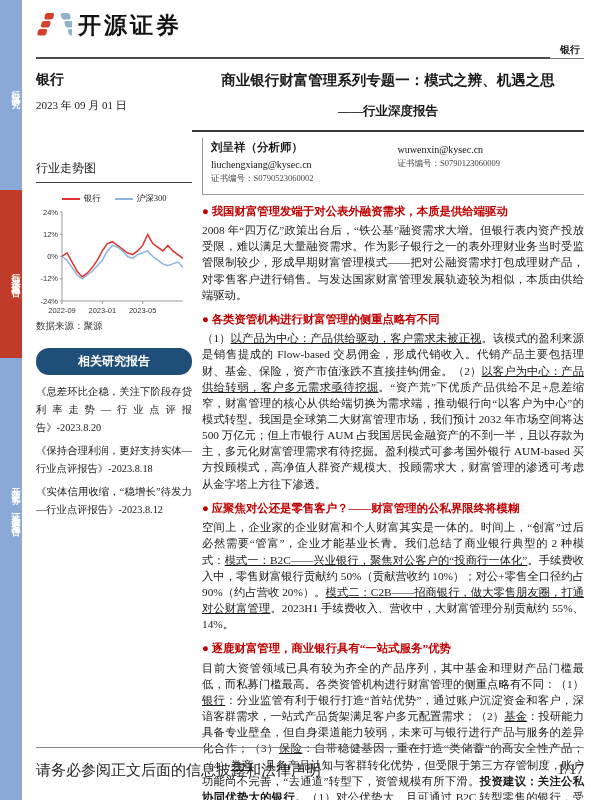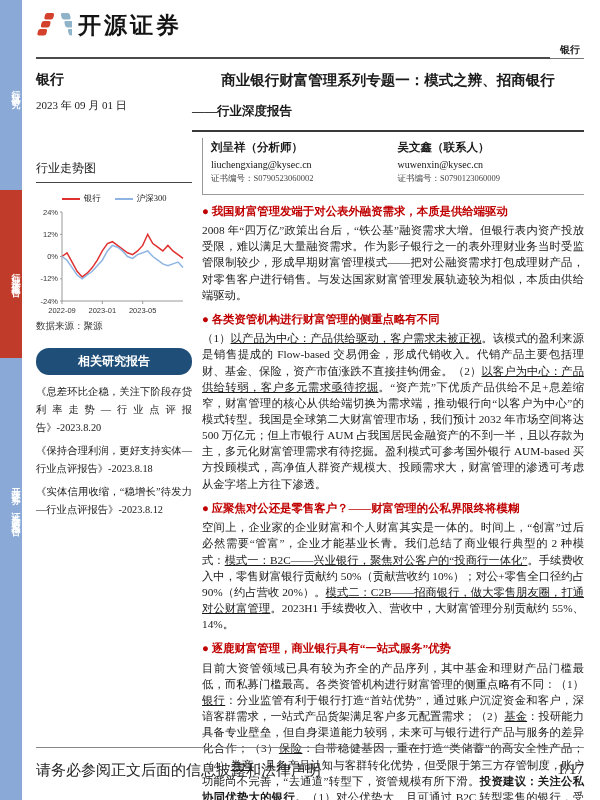--- a/index.html
+++ b/index.html
@@ -27,21 +27,21 @@
   .top-rule{display:flex;align-items:flex-end;margin-top:1px;}
   .top-rule .line{flex:1;border-bottom:2px solid #4a4a4a;}
   .top-tag{font-size:10px;font-weight:bold;color:#222;padding:0 4px 1px 10px;border-bottom:1px solid #777;}
   
   .hdr{display:flex;margin-top:12px;}
   .hdr-left{width:156px;flex:none;}
   .hdr-industry{font-size:14px;font-weight:bold;}
   .hdr-date{font-size:11px;margin-top:9px;}
   .hdr-right{flex:1;border-bottom:2px solid #3a3a3a;padding-bottom:10px;}
   .hdr-title{font-size:14.5px;font-weight:bold;text-align:center;line-height:1.35;}
-  .hdr-sub{font-size:12.5px;font-weight:bold;text-align:left;margin-top:12px;}
+  .hdr-sub{font-size:12.5px;font-weight:bold;text-align:center;margin-top:12px;}
   
   .cols{display:flex;margin-top:6px;}
   .col-l{width:156px;flex:none;}
   .col-r{flex:1;padding-left:10px;}
   
   .rating{font-size:11.5px;font-weight:bold;margin-top:4px;}
   .chart-title{font-size:12px;font-weight:normal;margin-top:22px;border-bottom:1.5px solid #444;padding-bottom:5px;}
   .legend{display:flex;justify-content:center;gap:14px;margin-top:10px;font-size:8.5px;}
   .lg-item{display:flex;align-items:center;gap:4px;}
   .lg-line{display:inline-block;width:18px;height:2px;}
@@ -99,21 +99,21 @@
     <span class="line"></span>
     <span class="top-tag">银行</span>
   </div>
 
   <div class="hdr">
     <div class="hdr-left">
       <div class="hdr-industry">银行</div>
       <div class="hdr-date">2023 年 09 月 01 日</div>
     </div>
     <div class="hdr-right">
-      <div class="hdr-title">商业银行财富管理系列专题一：模式之辨、招商银行</div>
+      <div class="hdr-title">商业银行财富管理系列专题一：模式之辨、机遇之思</div>
       <div class="hdr-sub">——行业深度报告</div>
     </div>
   </div>
 
   <div class="cols">
 
     <div class="col-l">
 
       <div class="chart-title">行业走势图</div>
       <div class="legend">
@@ -159,21 +159,20 @@
     </div>
 
     <div class="col-r">
       <div class="analysts">
         <div class="an">
           <div class="an-name">刘呈祥（分析师）</div>
           <div class="an-email">liuchengxiang@kysec.cn</div>
           <div class="an-cert">证书编号：S0790523060002</div>
         </div>
         <div class="an">
-          <div class="an-name">吴文鑫（联系人）</div>
           <div class="an-email">wuwenxin@kysec.cn</div>
           <div class="an-cert">证书编号：S0790123060009</div>
         </div>
       </div>
 
       <div class="sections">
           <div class="section">
             <div class="sec-title">● 我国财富管理发端于对公表外融资需求，本质是供给端驱动</div>
             <div class="sec-body"><span>2008 年“四万亿”政策出台后，“铁公基”融资需求大增。但银行表内资产投放受限，难以满足大量融资需求。作为影子银行之一的表外理财业务当时受监管限制较少，形成早期财富管理模式——把对公融资需求打包成理财产品，对零售客户进行销售。与发达国家财富管理发展轨迹较为相似，本质由供给端驱动。</span></div>
           </div>

